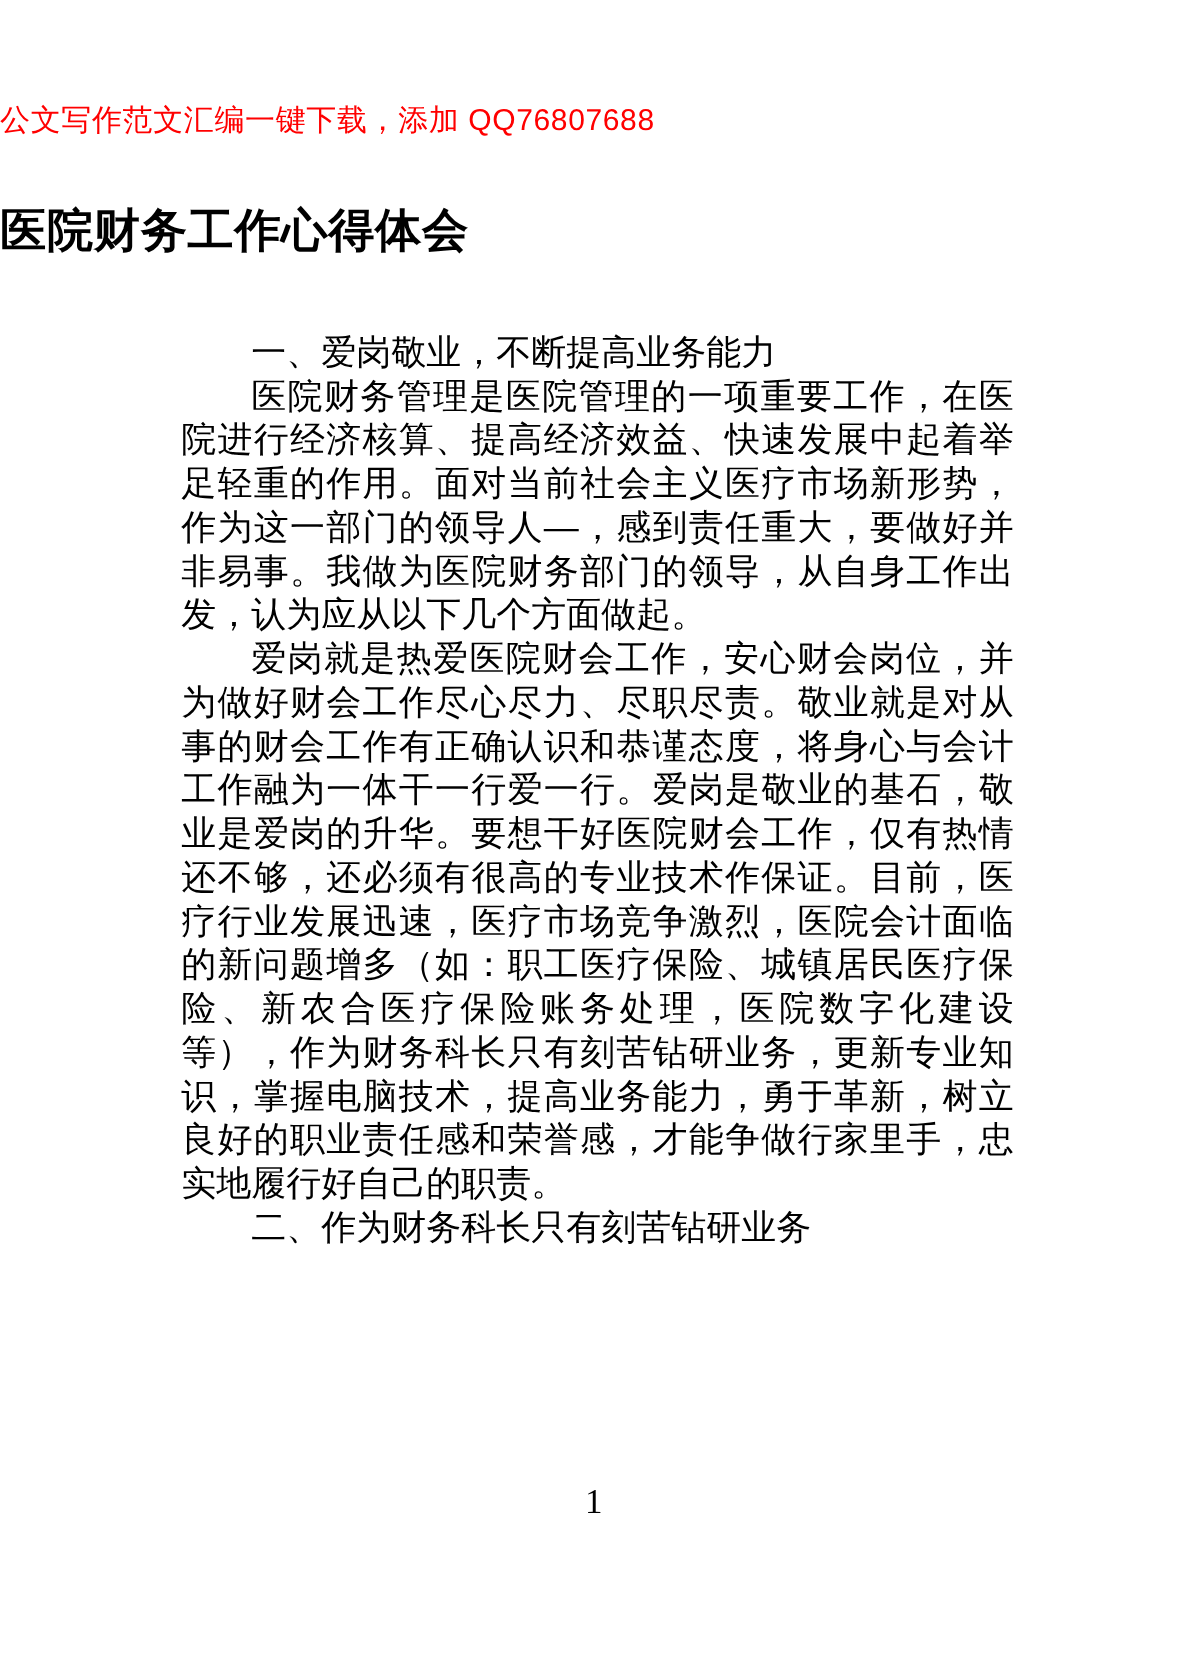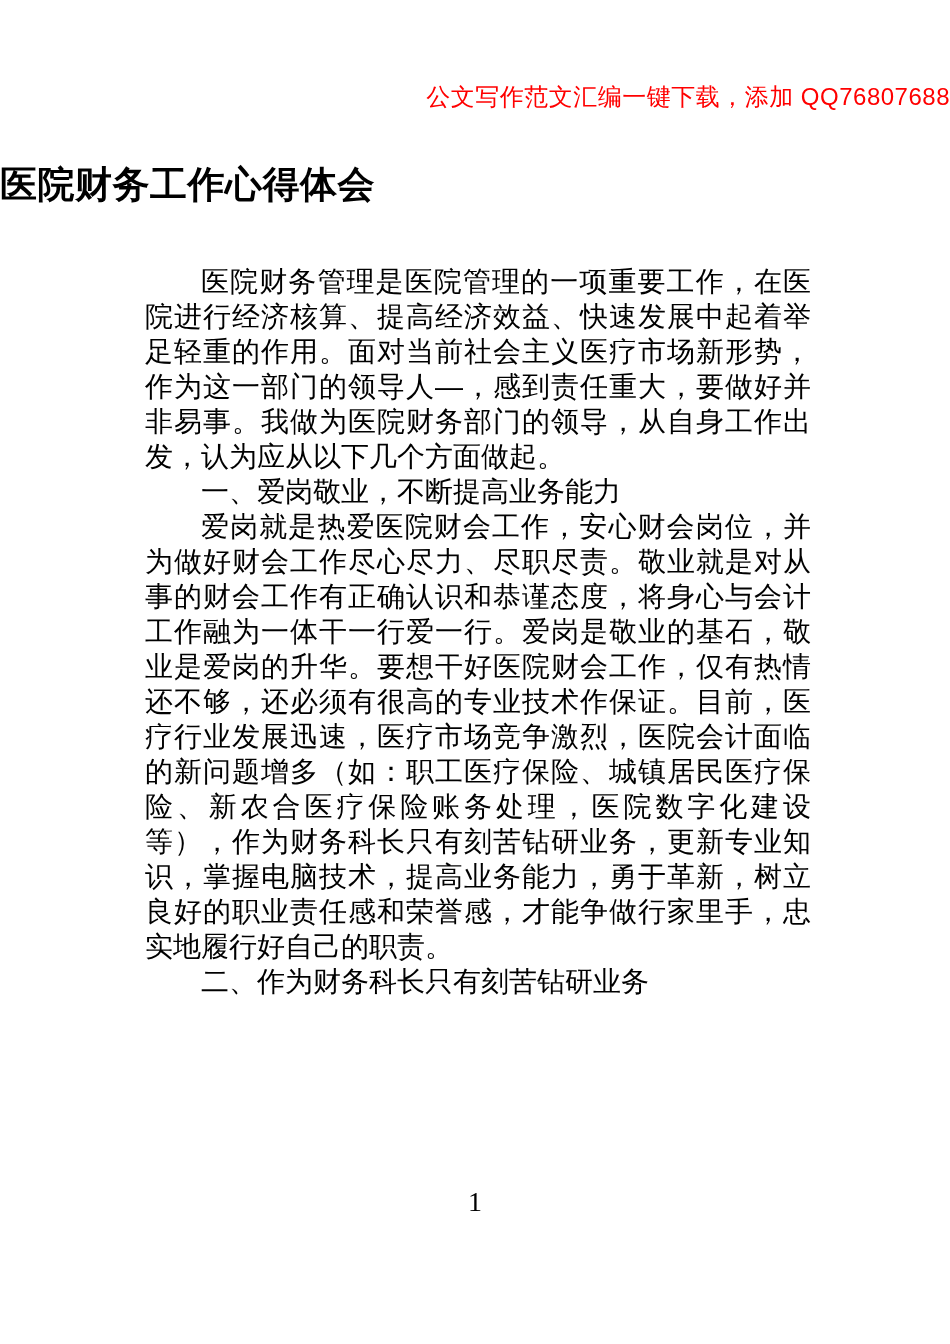--- a/index.html
+++ b/index.html
@@ -14,27 +14,26 @@
     background: #ffffff;
     overflow: hidden;
     font-family: "Liberation Sans", "DejaVu Sans", sans-serif;
     color: #000000;
   }
   .promo {
     position: absolute;
     top: 82px;
     left: 0;
     right: 0;
-    text-align: right;
+    text-align: left;
     color: #ff0000;
     font-size: 24px;
     line-height: 30px;
     letter-spacing: 0.5px;
     white-space: nowrap;
-    margin-left: 20px;
   }
   .doc-title {
     position: absolute;
     top: 160px;
     left: 0;
     right: 0;
     margin: 0;
     text-align: left;
     font-size: 37px;
     line-height: 50px;
@@ -71,21 +70,21 @@
 </head>
 <body>
 
 <div class="page">
 
   <div class="promo">公文写作范文汇编一键下载，添加 QQ76807688</div>
 
   <h1 class="doc-title">医院财务工作心得体会</h1>
 
   <div class="doc-body">
+    <p class="para">一、爱岗敬业，不断提高业务能力</p>
     <p class="para">医院财务管理是医院管理的一项重要工作，在医院进行经济核算、提高经济效益、快速发展中起着举足轻重的作用。面对当前社会主义医疗市场新形势，作为这一部门的领导人—，感到责任重大，要做好并非易事。我做为医院财务部门的领导，从自身工作出发，认为应从以下几个方面做起。</p>
-    <p class="para">一、爱岗敬业，不断提高业务能力</p>
     <p class="para">爱岗就是热爱医院财会工作，安心财会岗位，并为做好财会工作尽心尽力、尽职尽责。敬业就是对从事的财会工作有正确认识和恭谨态度，将身心与会计工作融为一体干一行爱一行。爱岗是敬业的基石，敬业是爱岗的升华。要想干好医院财会工作，仅有热情还不够，还必须有很高的专业技术作保证。目前，医疗行业发展迅速，医疗市场竞争激烈，医院会计面临的新问题增多（如：职工医疗保险、城镇居民医疗保险、新农合医疗保险账务处理，医院数字化建设等），作为财务科长只有刻苦钻研业务，更新专业知识，掌握电脑技术，提高业务能力，勇于革新，树立良好的职业责任感和荣誉感，才能争做行家里手，忠实地履行好自己的职责。</p>
     <p class="para">二、作为财务科长只有刻苦钻研业务</p>
   </div>
 
   <div class="page-number">1</div>
 
 </div>
 
 </body></html>

